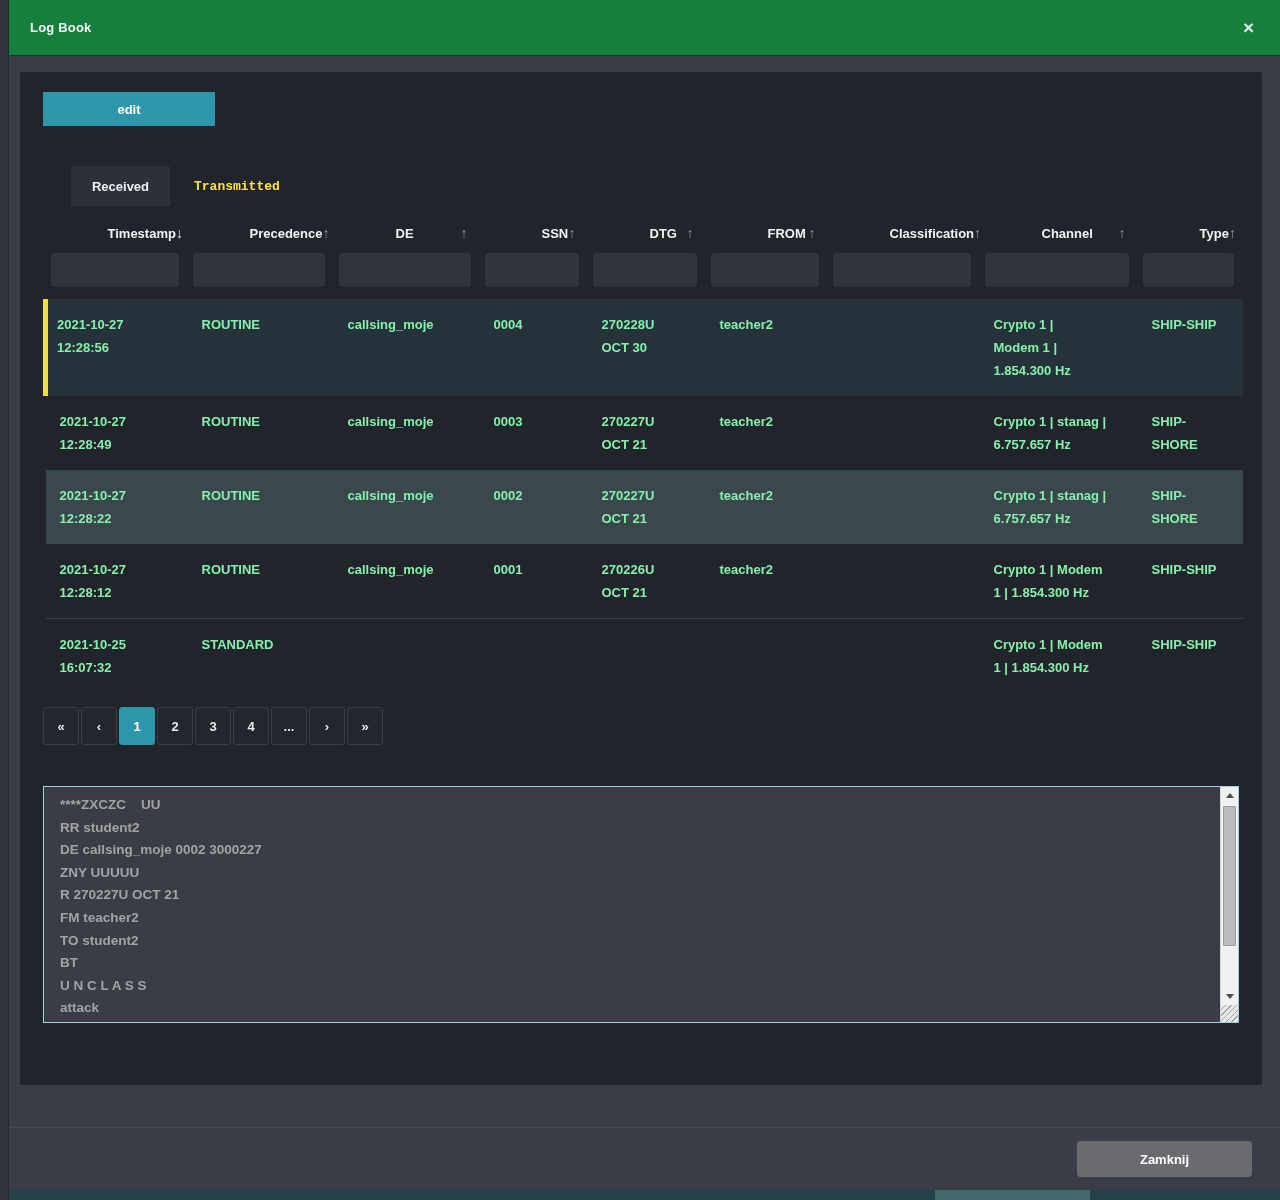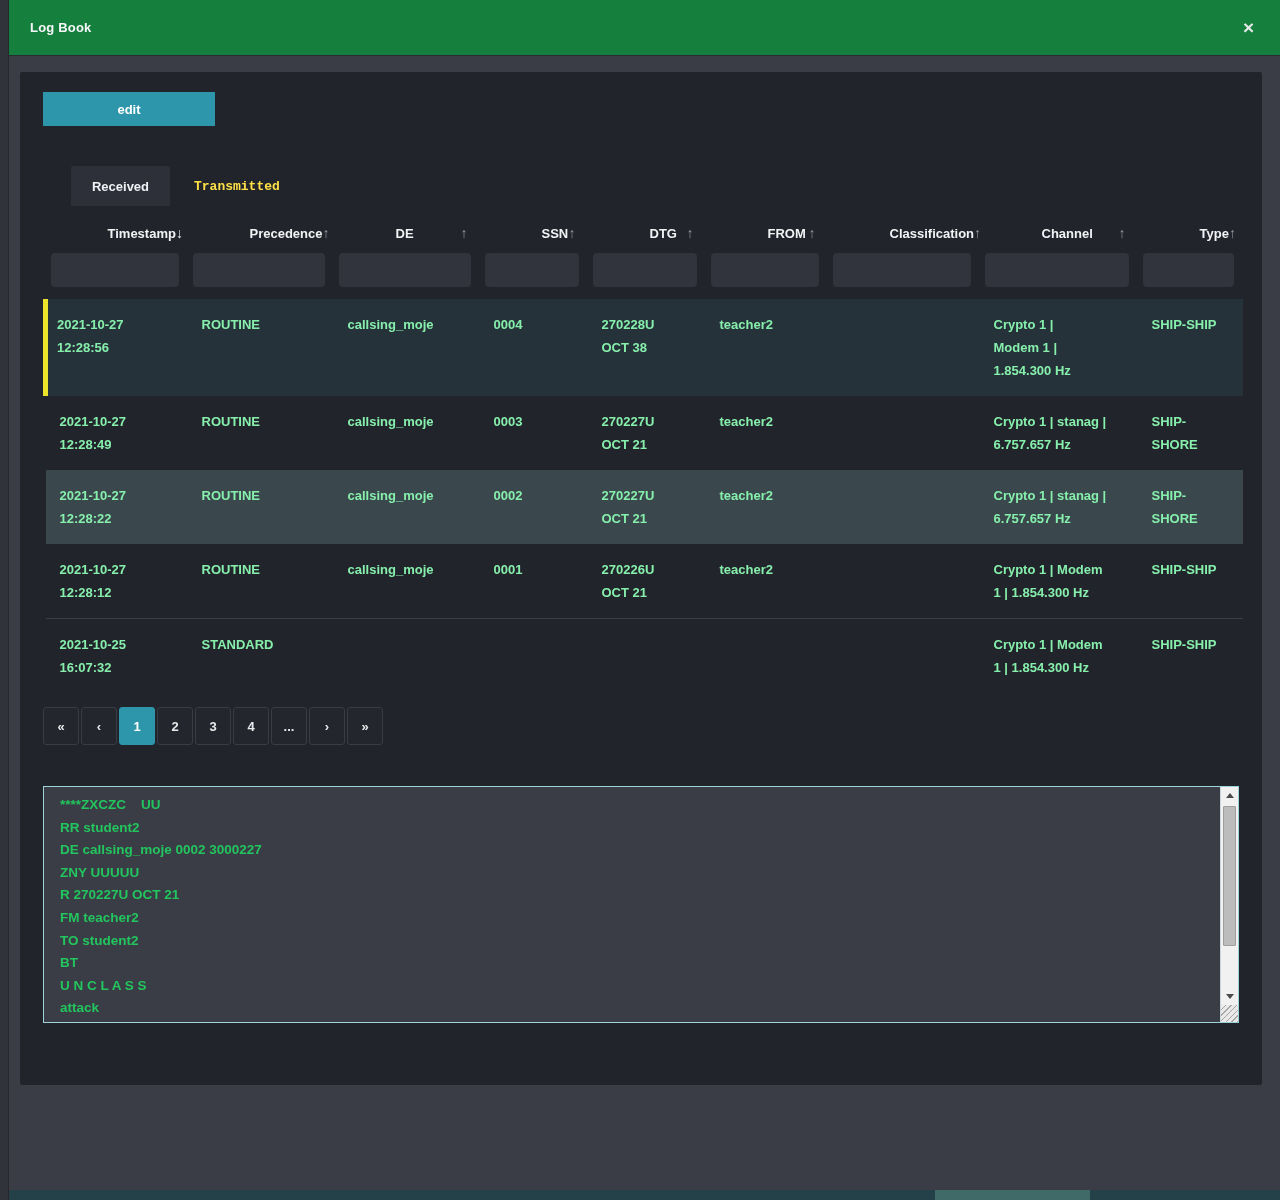--- a/index.html
+++ b/index.html
@@ -70,21 +70,21 @@
     color:#e8eaec; font-size:13px; font-weight:700; cursor:pointer;
     font-family:inherit;
   }
   .page-btn.active { background:#2e96aa; border-color:#2e96aa; color:#fff; }
   
   .message-box {
     position:relative; margin-top:41px; height:237px; background:#3a3d45;
     border:1px solid #9fd3da; overflow:hidden;
   }
   .message-text {
-    white-space:pre; font-size:13.5px; font-weight:600; color:#22c55e;
+    white-space:pre; font-size:13.5px; font-weight:600; color:#a3a3a3;
     line-height:22.6px; padding:7px 30px 7px 16px;
     font-family:"Liberation Sans","DejaVu Sans",sans-serif;
   }
   .scrollbar {
     position:absolute; top:0; right:0; bottom:0; width:18px;
     background:#f1f1f1; display:flex; flex-direction:column;
     border-left:1px solid #c9d8da;
   }
   .sb-btn { height:17px; display:flex; align-items:center; justify-content:center; cursor:pointer; }
   .sb-tri-up { width:0; height:0; border-left:4px solid transparent; border-right:4px solid transparent; border-bottom:5px solid #4a4a4a; }
@@ -213,21 +213,21 @@
         </tr>
       </thead>
       <tbody>
         <tr class="row-hl1">
           <td>2021-10-27
 12:28:56</td>
           <td>ROUTINE</td>
           <td>callsing_moje</td>
           <td>0004</td>
           <td>270228U
-OCT 38</td>
+OCT 30</td>
           <td>teacher2</td>
           <td></td>
           <td>Crypto 1 |
 Modem 1 |
 1.854.300 Hz</td>
           <td>SHIP-SHIP</td>
         </tr>
         <tr>
           <td>2021-10-27
 12:28:49</td>
@@ -319,17 +319,20 @@
           <div class="sb-thumb"></div>
         </div>
         <div class="sb-btn">
             <div class="sb-tri-down"></div>
           </div>
         <div class="sb-grip"></div>
       </div>
     </div>
   </div>
 
+  <div class="footer-bar">
+    <button class="zamknij-btn">Zamknij</button>
+  </div>
 
   <div class="bottom-strip">
     <div class="strip-segment"></div>
   </div>
 </div>
 
 </body></html>

